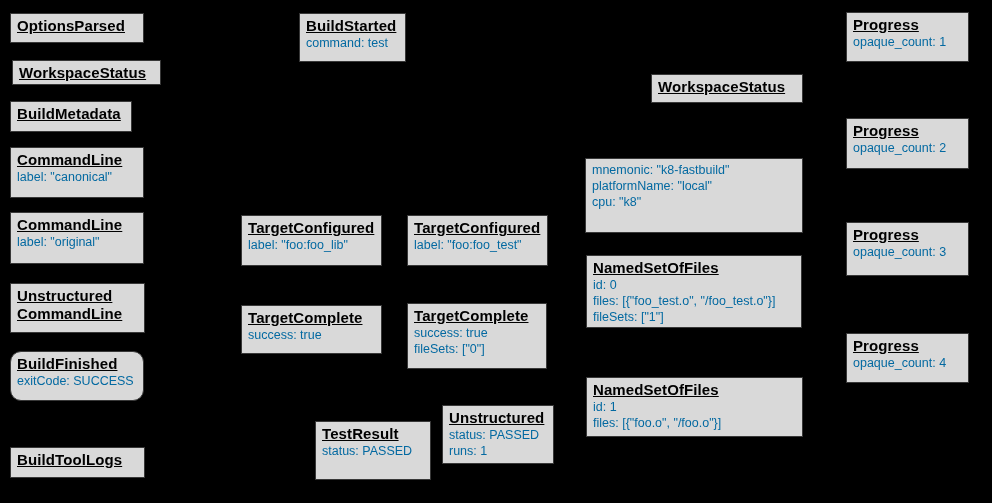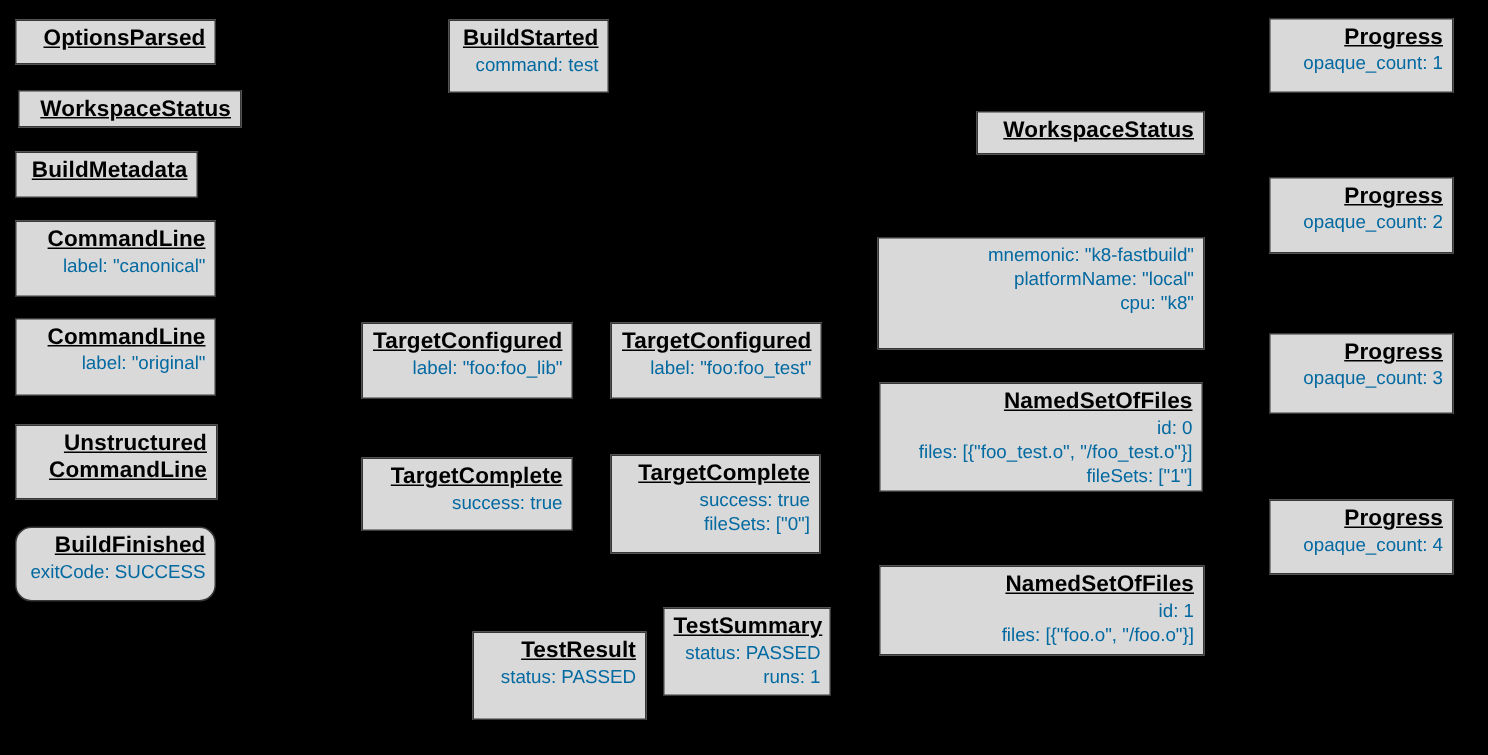--- a/index.html
+++ b/index.html
@@ -16,21 +16,20 @@
     font-family: "Liberation Sans", sans-serif;
   }
   .node {
     position: absolute;
     box-sizing: border-box;
     background: #d9d9d9;
     border: 1px solid #383838;
     color: #000000;
     padding: 3px 6px 2px 6px;
     overflow: hidden;
-    text-align: right;
   }
   .node-title {
     font-weight: bold;
     text-decoration: underline;
     font-size: 15px;
     line-height: 18px;
     letter-spacing: 0.1px;
     color: #000000;
   }
   .node-line {
@@ -61,20 +60,23 @@
       <div class="node-title">CommandLine</div>
       <div class="node-line">label: "original"</div>
     </div>
     <div class="node" style="left: 10px; top: 283px; width: 135px; height: 50px;">
       <div class="node-title">Unstructured CommandLine</div>
     </div>
     <div class="node" style="left: 10px; top: 351px; width: 134px; height: 50px; border-radius: 11px;">
       <div class="node-title">BuildFinished</div>
       <div class="node-line">exitCode: SUCCESS</div>
     </div>
+    <div class="node" style="left: 10px; top: 447px; width: 135px; height: 31px;">
+      <div class="node-title">BuildToolLogs</div>
+    </div>
     <div class="node" style="left: 299px; top: 13px; width: 107px; height: 49px;">
       <div class="node-title">BuildStarted</div>
       <div class="node-line">command: test</div>
     </div>
     <div class="node" style="left: 241px; top: 215px; width: 141px; height: 51px;">
       <div class="node-title">TargetConfigured</div>
       <div class="node-line">label: "foo:foo_lib"</div>
     </div>
     <div class="node" style="left: 407px; top: 215px; width: 141px; height: 51px;">
       <div class="node-title">TargetConfigured</div>
@@ -87,21 +89,21 @@
     <div class="node" style="left: 407px; top: 303px; width: 140px; height: 66px;">
       <div class="node-title">TargetComplete</div>
       <div class="node-line">success: true</div>
       <div class="node-line">fileSets: ["0"]</div>
     </div>
     <div class="node" style="left: 315px; top: 421px; width: 116px; height: 59px;">
       <div class="node-title">TestResult</div>
       <div class="node-line">status: PASSED</div>
     </div>
     <div class="node" style="left: 442px; top: 405px; width: 112px; height: 59px;">
-      <div class="node-title">TestSummary</div>
+      <div class="node-title">Unstructured</div>
       <div class="node-line">status: PASSED</div>
       <div class="node-line">runs: 1</div>
     </div>
     <div class="node" style="left: 651px; top: 74px; width: 152px; height: 29px;">
       <div class="node-title">WorkspaceStatus</div>
     </div>
     <div class="node" style="left: 585px; top: 158px; width: 218px; height: 75px;">
       <div class="node-line">mnemonic: "k8-fastbuild"</div>
       <div class="node-line">platformName: "local"</div>
       <div class="node-line">cpu: "k8"</div>

